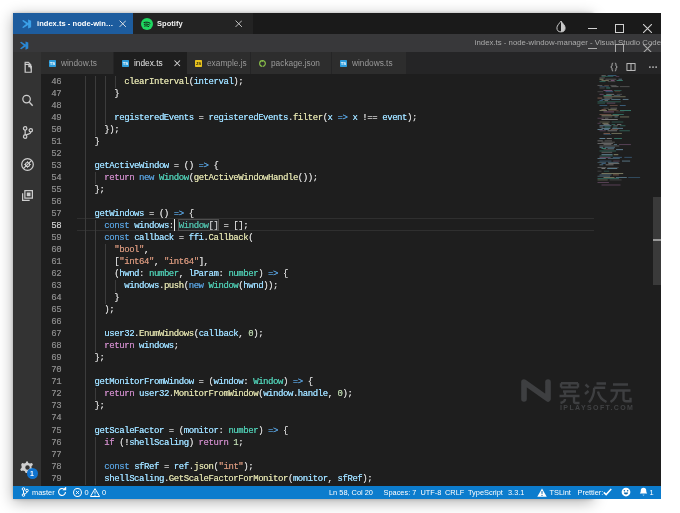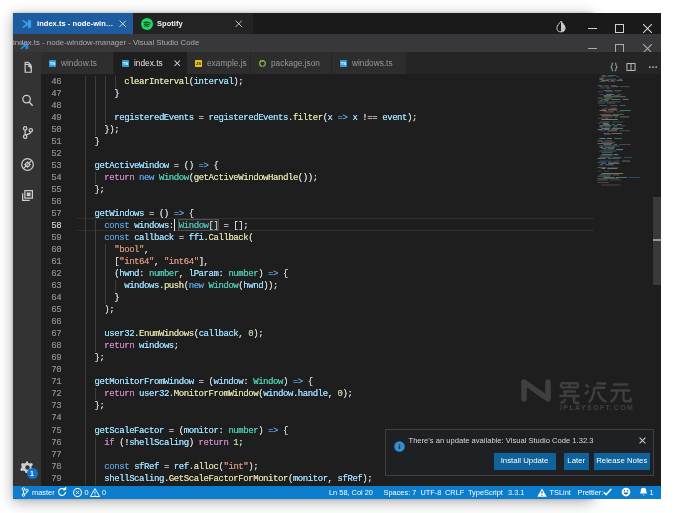--- a/index.html
+++ b/index.html
@@ -13,21 +13,21 @@
 #stab1 { left:0; width:120px; background:#1d5c9e; }
 #stab2 { left:120px; width:120px; background:#232323; }
 .stab .lbl { font-size:7.5px; font-weight:bold; color:#f2f2f2; margin-left:4px; letter-spacing:.05px; }
 #stab1 .lbl { color:#fff; }
 .stab .cx { position:absolute; right:7px; top:7px; }
 #drop { position:absolute; left:542.5px; top:5.5px; }
 .wc { position:absolute; top:6px; }
 
 
 #title { position:absolute; left:0; top:21px; width:648px; height:18px; background:#38383a; }
-#title .ttext { position:absolute; left:0; right:0; top:3.5px; text-align:left;
+#title .ttext { position:absolute; left:0; right:0; top:3.5px; text-align:right;
   font-size:7.8px; color:#ababab; }
 #title .vsico { position:absolute; left:6px; top:3px; }
 
 
 #actbar { position:absolute; left:0; top:39px; width:28px; height:433.5px; background:#333333; }
 .ai { position:absolute; left:6.5px; width:15px; height:15px; }
 .ai svg { width:15px; height:15px; }
 #badge { position:absolute; left:13.5px; top:416.4px; width:11px; height:11px; border-radius:50%;
   background:#1073cf; color:#fff; font-size:7px; text-align:center; line-height:11px; font-weight:bold; }
 
@@ -295,21 +295,21 @@
     <span style="color:#c586c0">return</span> <span style="color:#9cdcfe">windows</span><span style="color:#d4d4d4">;</span>
   <span style="color:#d4d4d4">};</span>
 
   <span style="color:#9cdcfe">getMonitorFromWindow</span><span style="color:#d4d4d4"> = (</span><span style="color:#9cdcfe">window</span><span style="color:#d4d4d4">: </span><span style="color:#4ec9b0">Window</span><span style="color:#d4d4d4">) </span><span style="color:#569cd6">=&gt;</span><span style="color:#d4d4d4"> {</span>
     <span style="color:#c586c0">return</span> <span style="color:#9cdcfe">user32</span><span style="color:#d4d4d4">.</span><span style="color:#dcdcaa">MonitorFromWindow</span><span style="color:#d4d4d4">(</span><span style="color:#9cdcfe">window</span><span style="color:#d4d4d4">.</span><span style="color:#9cdcfe">handle</span><span style="color:#d4d4d4">, </span><span style="color:#b5cea8">0</span><span style="color:#d4d4d4">);</span>
   <span style="color:#d4d4d4">};</span>
 
   <span style="color:#9cdcfe">getScaleFactor</span><span style="color:#d4d4d4"> = (</span><span style="color:#9cdcfe">monitor</span><span style="color:#d4d4d4">: </span><span style="color:#4ec9b0">number</span><span style="color:#d4d4d4">) </span><span style="color:#569cd6">=&gt;</span><span style="color:#d4d4d4"> {</span>
     <span style="color:#c586c0">if</span><span style="color:#d4d4d4"> (!</span><span style="color:#9cdcfe">shellScaling</span><span style="color:#d4d4d4">) </span><span style="color:#c586c0">return</span> <span style="color:#b5cea8">1</span><span style="color:#d4d4d4">;</span>
 
-    <span style="color:#569cd6">const</span> <span style="color:#9cdcfe">sfRef</span><span style="color:#d4d4d4"> = </span><span style="color:#9cdcfe">ref</span><span style="color:#d4d4d4">.</span><span style="color:#dcdcaa">alloc</span><span style="color:#d4d4d4">(</span><span style="color:#ce9178">"int"</span><span style="color:#d4d4d4">);</span>
+    <span style="color:#569cd6">const</span> <span style="color:#9cdcfe">sfRef</span><span style="color:#d4d4d4"> = </span><span style="color:#9cdcfe">ref</span><span style="color:#d4d4d4">.</span><span style="color:#dcdcaa">json</span><span style="color:#d4d4d4">(</span><span style="color:#ce9178">"int"</span><span style="color:#d4d4d4">);</span>
     <span style="color:#9cdcfe">shellScaling</span><span style="color:#d4d4d4">.</span><span style="color:#dcdcaa">GetScaleFactorForMonitor</span><span style="color:#d4d4d4">(</span><span style="color:#9cdcfe">monitor</span><span style="color:#d4d4d4">, </span><span style="color:#9cdcfe">sfRef</span><span style="color:#d4d4d4">);</span></pre>
     <div id="wordbox"></div>
     <div id="cursor"></div>
     <svg width="46" height="112" viewBox="0 0 46 112" style="position:absolute;left:556px;top:1px">
         <rect x="4.5" y="0.00" width="4.3" height="0.75" fill="#8a8a8a" fill-opacity="0.70"></rect>
         <rect x="10.6" y="0.00" width="8.8" height="0.75" fill="#569cd6" fill-opacity="0.59"></rect>
         <rect x="4.5" y="1.26" width="11.8" height="0.75" fill="#4ec9b0" fill-opacity="0.41"></rect>
         <rect x="18.7" y="1.26" width="3.5" height="0.75" fill="#c586c0" fill-opacity="0.38"></rect>
         <rect x="2.5" y="2.52" width="5.4" height="0.75" fill="#8a8a8a" fill-opacity="0.64"></rect>
         <rect x="2.5" y="3.78" width="4.0" height="0.75" fill="#dcdcaa" fill-opacity="0.69"></rect>
@@ -451,33 +451,20 @@
       </svg>
     <div id="mmslider"></div>
     <div id="mmline"></div>
     <div id="wm"><svg width="32" height="25" viewBox="0 0 32 25">
           <path d="M4 21 V4 L28 21 V4" fill="none" stroke="#3e3f41" stroke-width="5.6" stroke-linejoin="round" stroke-linecap="round"></path>
         </svg><span class="cjk"><svg width="74" height="24" viewBox="0 0 74 24" fill="none" stroke="#3e3f41" stroke-width="2.4">
             <path d="M3 2.2 h17 M3 6.4 h17 M3 2.2 v4.2 M20 2.2 v4.2 M11.5 2.2 v4.2 M5 10.5 h13 M1.5 15 h20 M7 10.5 v4.5 M7 18 c0 2 -2 3.4 -4.5 4 M16 15 v5.5 c0 1.2 .6 1.5 2 1.5 h3.5"></path>
             <path d="M27.5 3.5 l3.2 2.8 M27 13 l3.5 -3 M38.5 2.5 h9.5 M36.2 6.8 h11 M36.2 6.8 c0 6.5 -1.8 11 -5.2 14.5 M40 10.5 c1 5 4 8.5 8.5 10.5"></path>
             <path d="M55 3.5 h15 M52.5 9.5 h20 M59 9.5 c0 5.5 -2.5 9 -6.5 11.5 M65.5 9.5 v8.5 c0 1.8 .8 2.2 2.8 2.2 h4.2 v-3.5"></path>
           </svg></span><span class="url">IPLAYSOFT.COM</span></div>
-    <div id="toast">
-      <span class="ti"><svg width="11" height="11" viewBox="0 0 16 16">
-            <circle cx="8" cy="8" r="7.6" fill="#2e8fd5"></circle>
-            <path d="M8 4.6 v1.6 M8 7.4 v4" stroke="#1f2022" stroke-width="1.9"></path>
-          </svg></span>
-      <div class="msg">There's an update available: Visual Studio Code 1.32.3</div>
-      <svg class="tc" width="7" height="7" viewBox="0 0 9 9">
-          <path d="M.7 .7 L8.3 8.3 M8.3 .7 L.7 8.3" stroke="#cccccc" stroke-width="1.3"></path>
-        </svg>
-      <div class="tbtn" style="left:108px;width:62px">Install Update</div>
-      <div class="tbtn" style="left:178.5px;width:24.5px">Later</div>
-      <div class="tbtn" style="left:208px;width:56.5px">Release Notes</div>
-    </div>
   </div>
 
   <div id="status">
     <div class="si" style="left:8px">
         <svg width="8" height="10" viewBox="0 0 16 20" fill="none" stroke="#fff" stroke-width="2">
           <circle cx="5" cy="4" r="2.6"></circle>
           <circle cx="5" cy="16" r="2.6"></circle>
           <circle cx="12" cy="7" r="2.6"></circle>
           <path d="M5 6.6 v6.8 M12 9.6 c0 4-4.5 3-7 5"></path>
         </svg>

